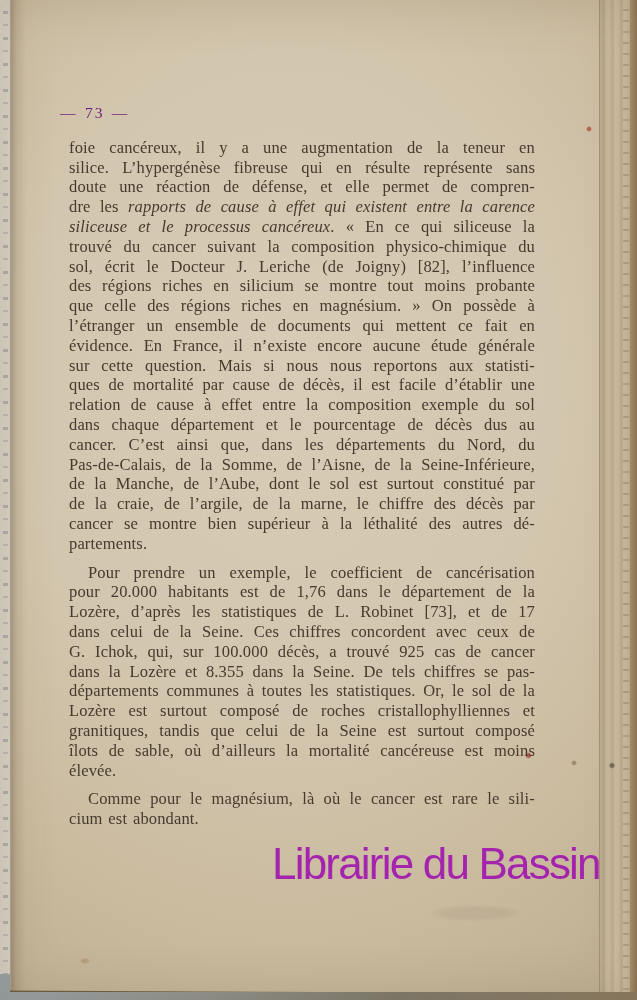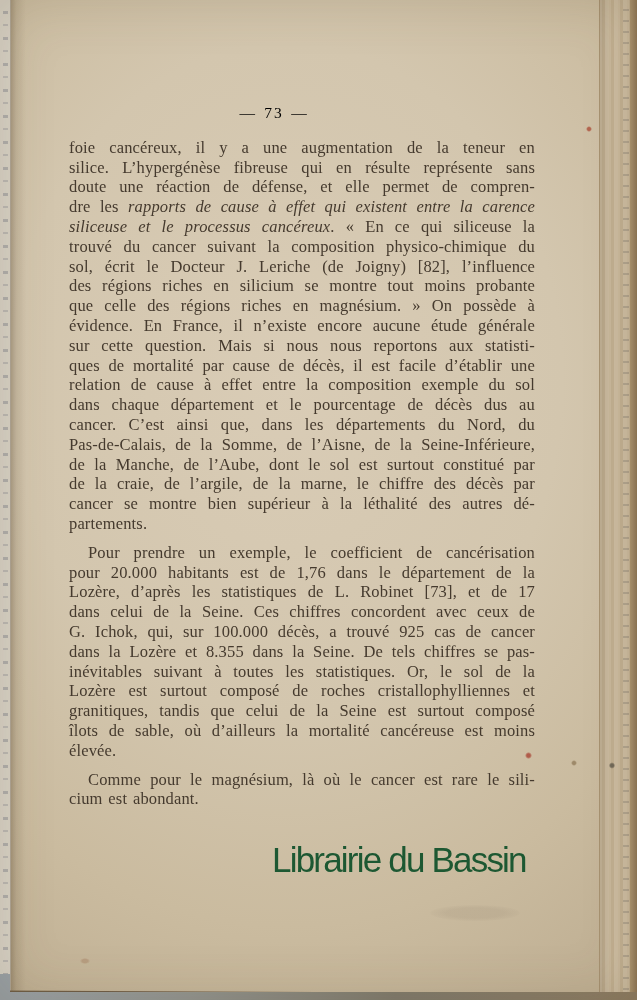--- a/index.html
+++ b/index.html
@@ -66,35 +66,35 @@
   .s5{left:80px;top:958px;width:10px;height:6px;background:radial-gradient(ellipse,rgba(150,100,70,.30) 0 40%,rgba(150,100,70,0) 75%);}
   .s6{left:430px;top:905px;width:90px;height:16px;background:radial-gradient(ellipse,rgba(110,95,80,.10) 0 45%,rgba(110,95,80,0) 78%);}
 
   
   .textblock{
     position:absolute;left:60px;top:103px;width:484px;
     color:#453a2e;font-size:16.5px;line-height:19.8px;
     letter-spacing:.15px;word-spacing:1.5px;
   }
   .pageno{
-    text-align:center;padding-right:56px;font-size:15.5px;
-    letter-spacing:2px;margin-bottom:15px;color:#000000;
+    text-align:left;padding-right:56px;font-size:15.5px;
+    letter-spacing:2px;margin-bottom:15px;color:#701a75;
   }
   .para{margin:9px;}
   .para + .para{margin-top:3px;}
   .ln{text-align:justify;text-align-last:justify;white-space:normal;}
   .ln.last{text-align-last:left;}
   .ln.indent{text-indent:19px;}
   .it{font-style:italic;}
   
   .watermark{
     position:absolute;left:272px;top:842px;
     font-family:"Liberation Sans",sans-serif;
-    font-size:35px;letter-spacing:-1.8px;line-height:1;
-    color:#14532d;opacity:.95;white-space:nowrap;text-align:center;
+    font-size:44px;letter-spacing:-1.8px;line-height:1;
+    color:#a21caf;opacity:.95;white-space:nowrap;text-align:center;
   }
 </style>
 </head>
 <body>
 
 <div class="paper"></div>
 <div class="facing-strip"></div>
 <div class="spine-shadow"></div>
 <div class="right-stack"></div>
 <div class="right-stack-marks"></div>
@@ -116,41 +116,42 @@
   <div class="para">
     <div class="ln">foie cancéreux, il y a une augmentation de la teneur en</div>
     <div class="ln">silice. L’hypergénèse fibreuse qui en résulte représente sans</div>
     <div class="ln">doute une réaction de défense, et elle permet de compren-</div>
     <div class="ln"><span>dre les </span><span class="it">rapports de cause à effet qui existent entre la carence</span></div>
     <div class="ln"><span class="it">siliceuse et le processus cancéreux</span><span>. « En ce qui siliceuse la</span></div>
     <div class="ln">trouvé du cancer suivant la composition physico-chimique du</div>
     <div class="ln">sol, écrit le Docteur J. Leriche (de Joigny) [82], l’influence</div>
     <div class="ln">des régions riches en silicium se montre tout moins probante</div>
     <div class="ln">que celle des régions riches en magnésium. » On possède à</div>
+    <div class="ln">l’étranger un ensemble de documents qui mettent ce fait en</div>
     <div class="ln">évidence. En France, il n’existe encore aucune étude générale</div>
     <div class="ln">sur cette question. Mais si nous nous reportons aux statisti-</div>
     <div class="ln">ques de mortalité par cause de décès, il est facile d’établir une</div>
     <div class="ln">relation de cause à effet entre la composition exemple du sol</div>
     <div class="ln">dans chaque département et le pourcentage de décès dus au</div>
     <div class="ln">cancer. C’est ainsi que, dans les départements du Nord, du</div>
     <div class="ln">Pas-de-Calais, de la Somme, de l’Aisne, de la Seine-Inférieure,</div>
     <div class="ln">de la Manche, de l’Aube, dont le sol est surtout constitué par</div>
     <div class="ln">de la craie, de l’argile, de la marne, le chiffre des décès par</div>
     <div class="ln">cancer se montre bien supérieur à la léthalité des autres dé-</div>
     <div class="ln last">partements.</div>
   </div>
 
   <div class="para">
     <div class="ln indent">Pour prendre un exemple, le coefficient de cancérisation</div>
     <div class="ln">pour 20.000 habitants est de 1,76 dans le département de la</div>
     <div class="ln">Lozère, d’après les statistiques de L. Robinet [73], et de 17</div>
     <div class="ln">dans celui de la Seine. Ces chiffres concordent avec ceux de</div>
     <div class="ln">G. Ichok, qui, sur 100.000 décès, a trouvé 925 cas de cancer</div>
     <div class="ln">dans la Lozère et 8.355 dans la Seine. De tels chiffres se pas-</div>
-    <div class="ln">inévitables suivant à toutes les statistiques. Or, le sol de la</div>
+    <div class="ln">départements communes à toutes les statistiques. Or, le sol de la</div>
     <div class="ln">Lozère est surtout composé de roches cristallophylliennes et</div>
     <div class="ln">granitiques, tandis que celui de la Seine est surtout composé</div>
     <div class="ln">îlots de sable, où d’ailleurs la mortalité cancéreuse est moins</div>
     <div class="ln last">élevée.</div>
   </div>
 
   <div class="para">
     <div class="ln indent">Comme pour le magnésium, là où le cancer est rare le sili-</div>
     <div class="ln last">cium est abondant.</div>
   </div>

